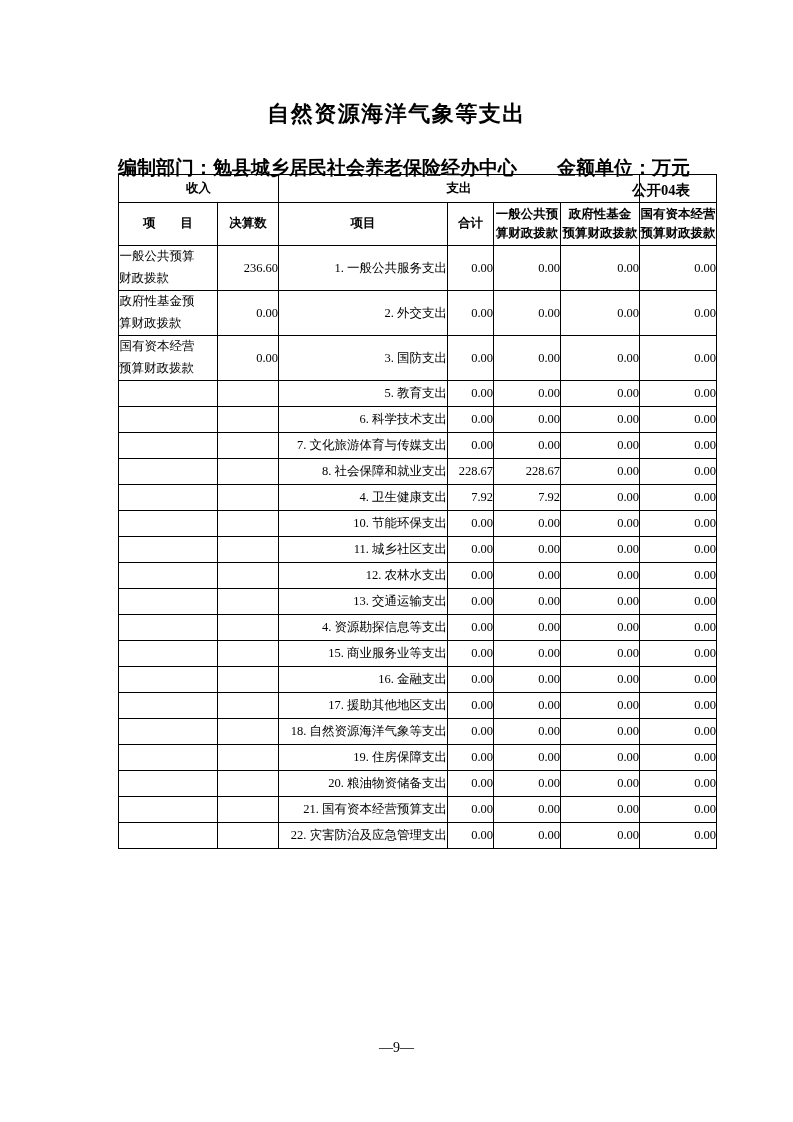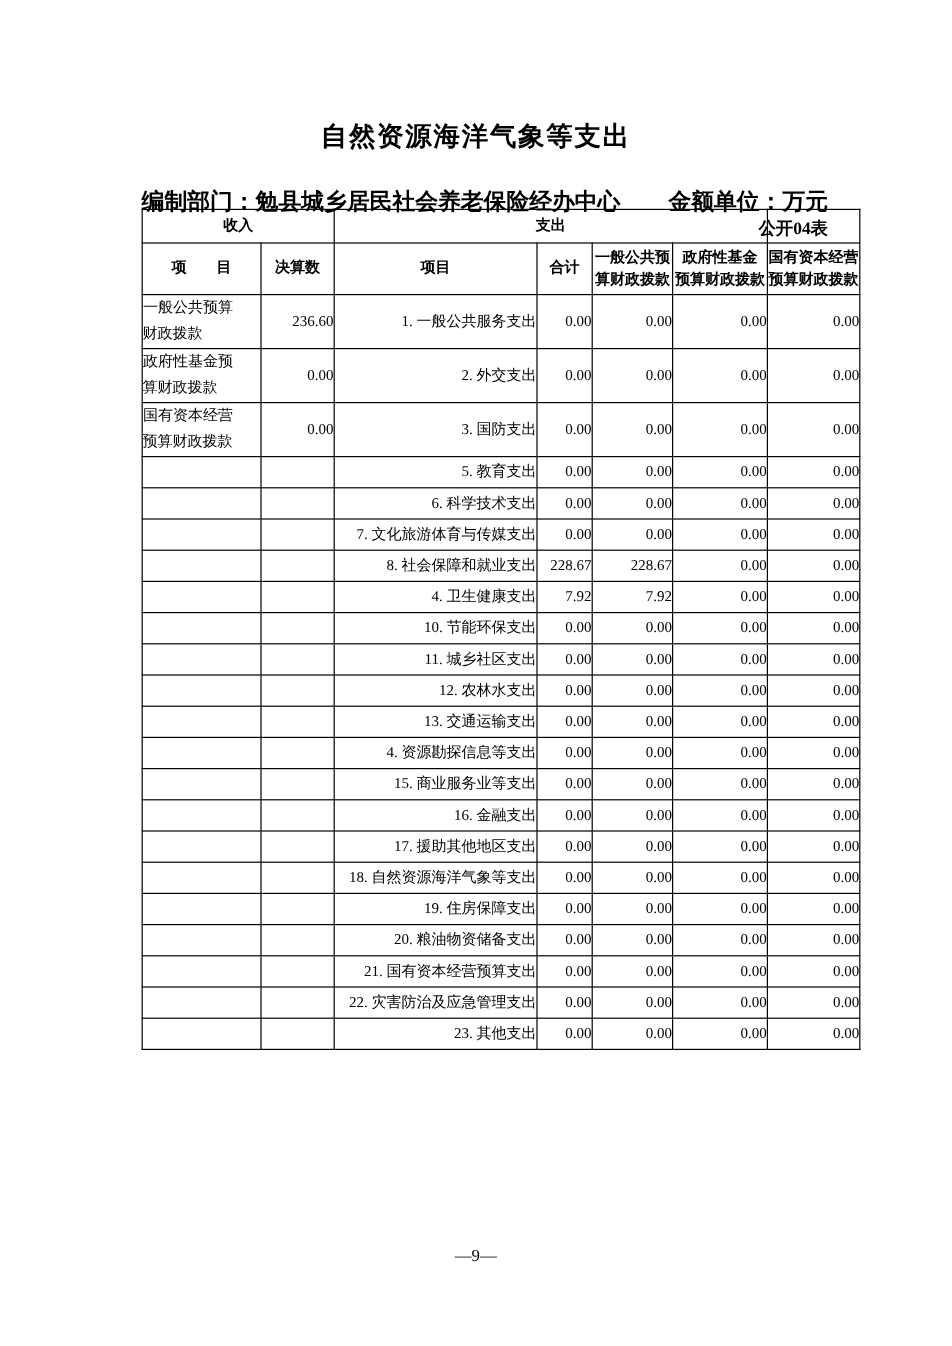--- a/index.html
+++ b/index.html
@@ -285,27 +285,18 @@
         </tr>
         <tr>
           <td class="income-label"></td>
           <td class="num"></td>
           <td class="exp-label">22. 灾害防治及应急管理支出</td>
           <td class="num">0.00</td>
           <td class="num">0.00</td>
           <td class="num">0.00</td>
           <td class="num">0.00</td>
         </tr>
-        <tr>
-          <td class="income-label"></td>
-          <td class="num"></td>
-          <td class="exp-label">23. 其他支出</td>
-          <td class="num">0.00</td>
-          <td class="num">0.00</td>
-          <td class="num">0.00</td>
-          <td class="num">0.00</td>
-        </tr>
       </tbody>
   </table>
 
   <div class="page-num">—9—</div>
 
 </div>
 
 </body></html>

